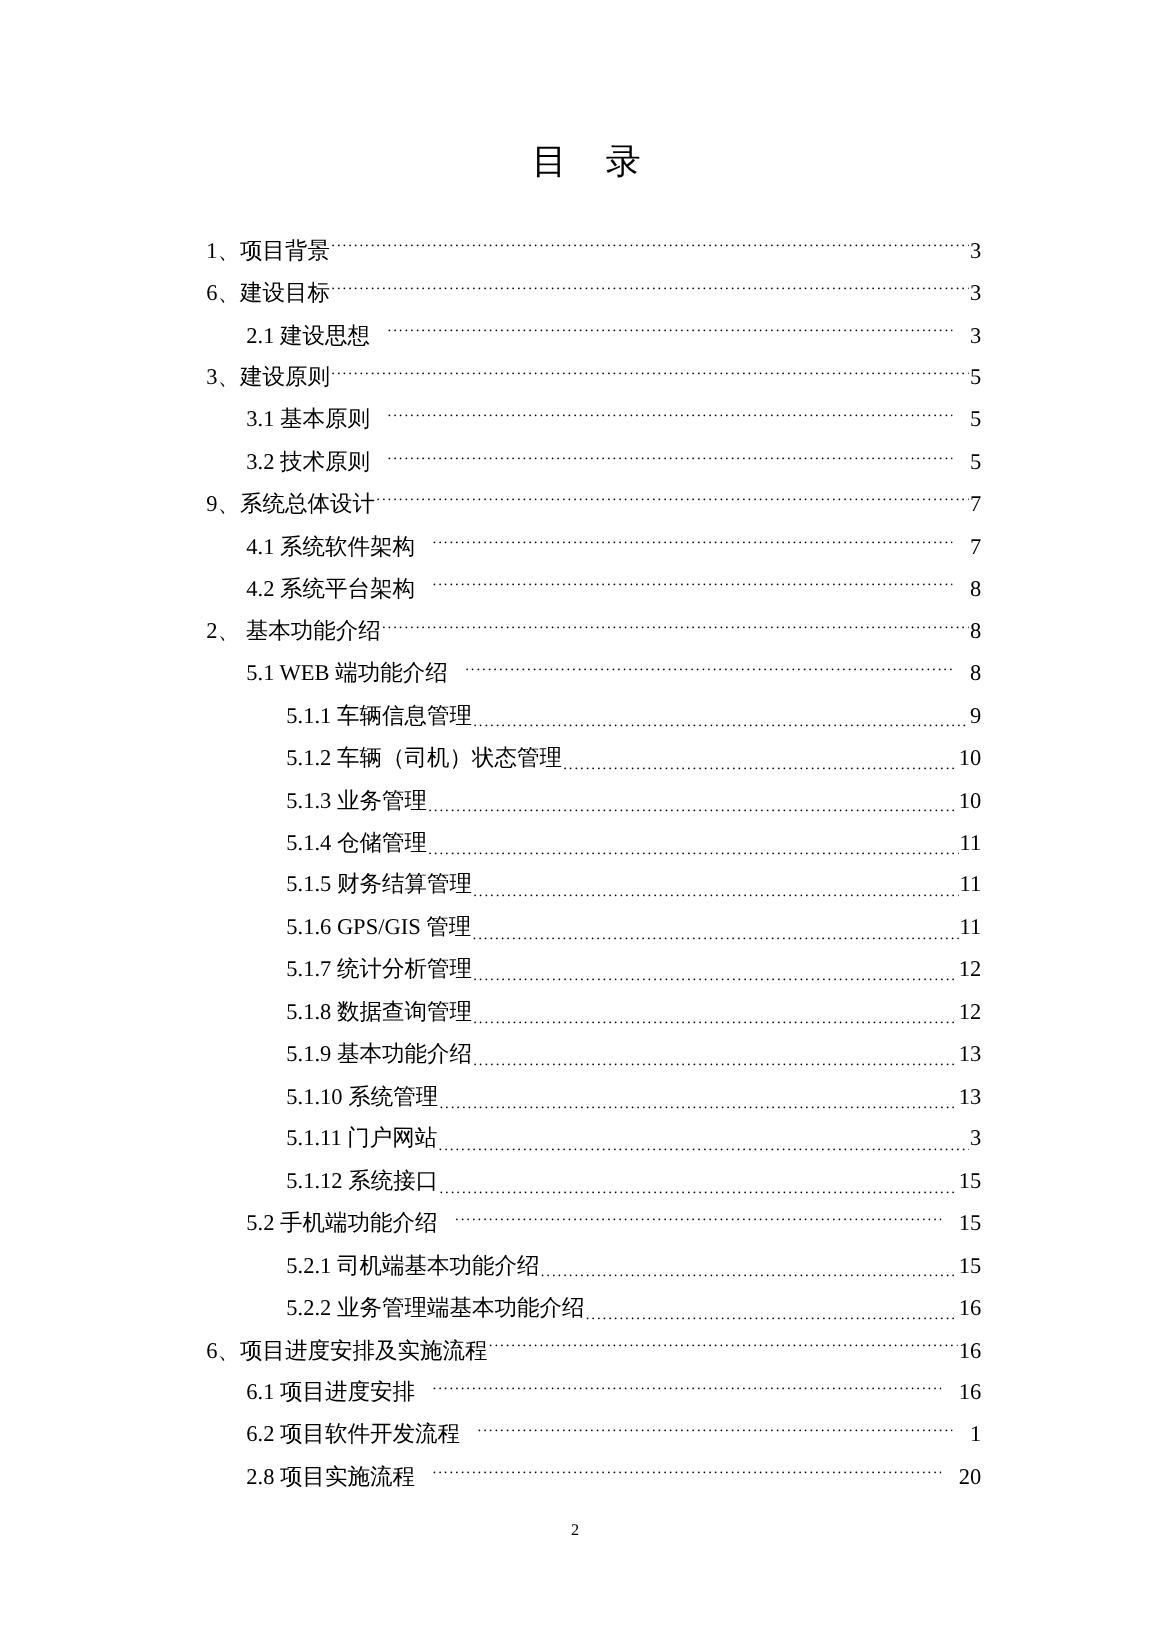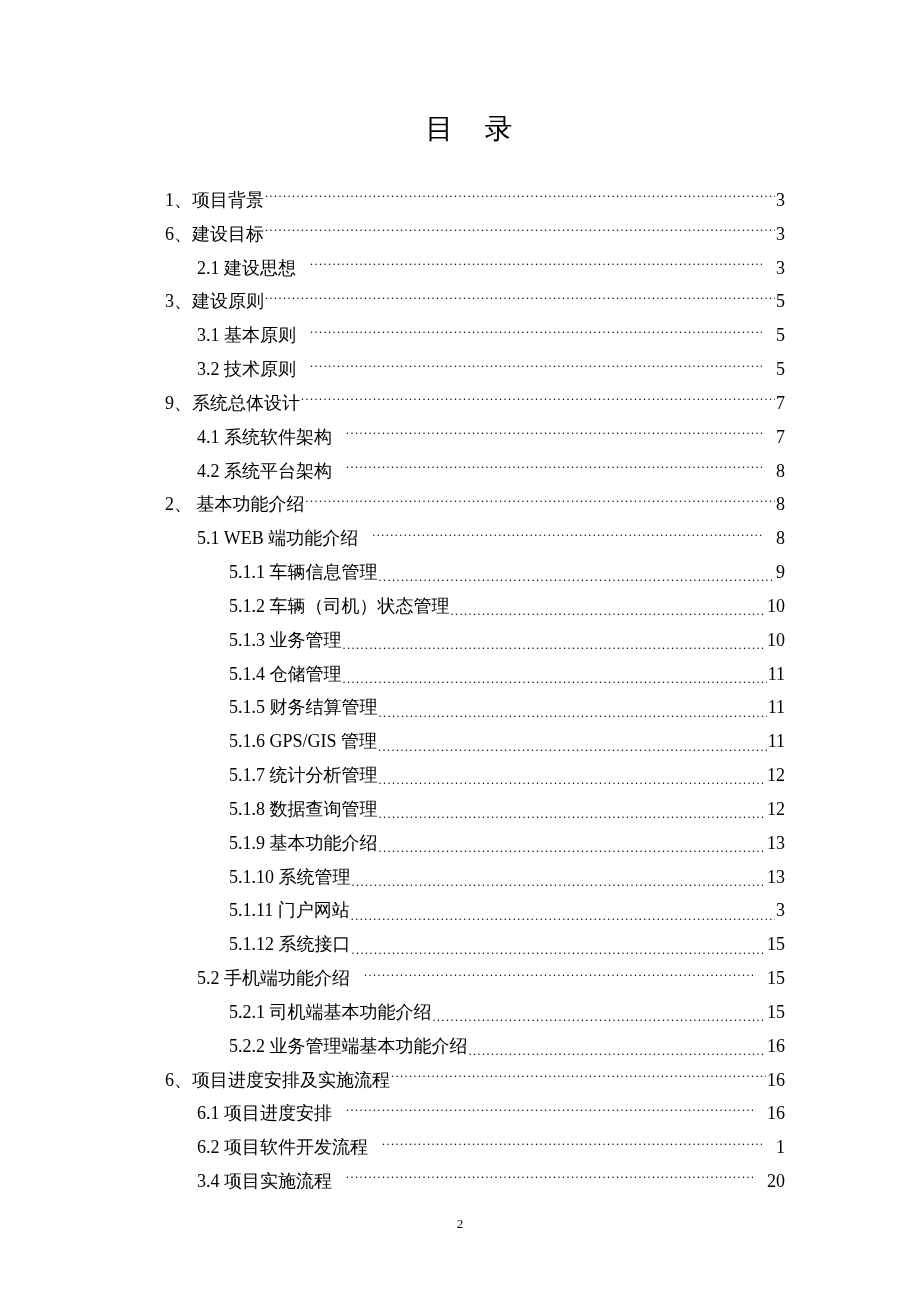--- a/index.html
+++ b/index.html
@@ -215,20 +215,20 @@
         <span class="toc-label">6.1 项目进度安排</span>
         <span class="leader"></span>
         <span class="toc-page">16</span>
       </div>
       <div class="toc-row indent-1">
         <span class="toc-label">6.2 项目软件开发流程</span>
         <span class="leader"></span>
         <span class="toc-page">1</span>
       </div>
       <div class="toc-row indent-1">
-        <span class="toc-label">3.4 项目实施流程</span>
+        <span class="toc-label">2.8 项目实施流程</span>
         <span class="leader"></span>
         <span class="toc-page">20</span>
       </div>
     </div>
 </div>
 
 <div class="page-number">2</div>
 
 </body></html>

